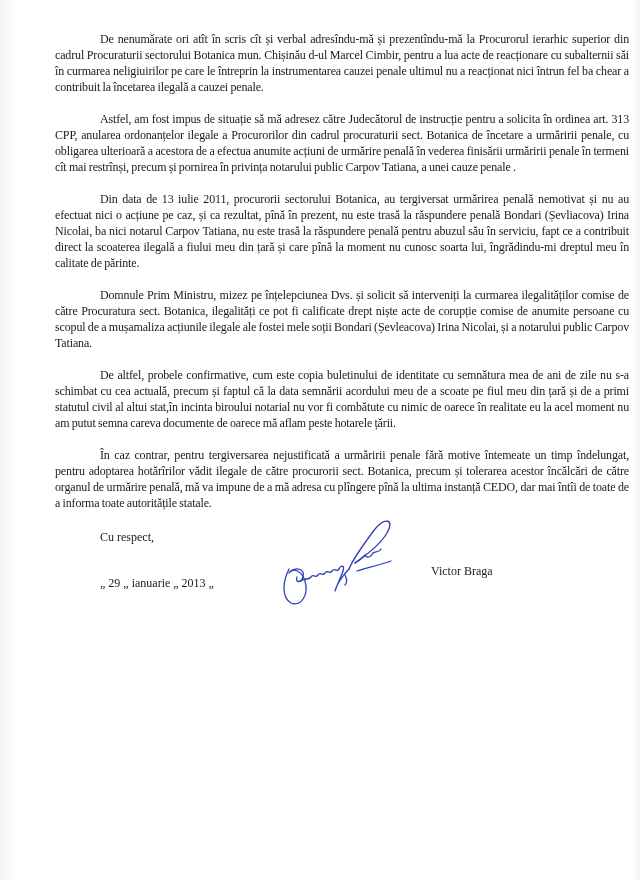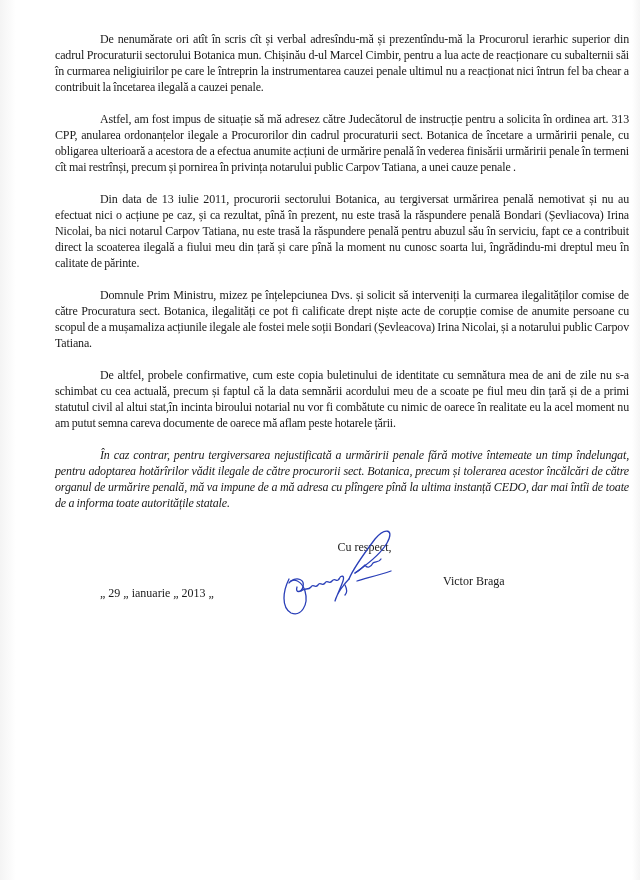--- a/index.html
+++ b/index.html
@@ -16,25 +16,25 @@
     background: linear-gradient(to left, #f5f5f5, #ffffff);
   }
   .page {
     position: absolute; left: 55px; top: 31px; width: 574px;
     font-size: 12px; line-height: 16px;
   }
   .para {
     text-align: justify; text-indent: 45px; margin: 0 0 16px 0;
     letter-spacing: -0.15px; word-spacing: -0.5px;
   }
-  .para.last-tight { margin-bottom: 28px; font-style: italic; }
-  .closing { margin: 0 0 0 45px; height: 17px; text-align: center; }
+  .para.last-tight { margin-bottom: 18px; }
+  .closing { margin: 0 0 0 45px; height: 17px; }
   .signline { position: relative; height: 20px; margin-top: 17px; }
   .date { position: absolute; left: 45px; top: 12px; white-space: pre; }
-  .name { position: absolute; left: 388px; top: 0; text-align: right; }
+  .name { position: absolute; left: 376px; top: 0; text-align: right; }
   .signature {
     position: absolute; left: 220px; top: -52px; width: 125px; height: 100px;
   }
 </style>
 </head>
 <body>
 
 <div class="scan-edge-left"></div>
 <div class="scan-edge-right"></div>
 

